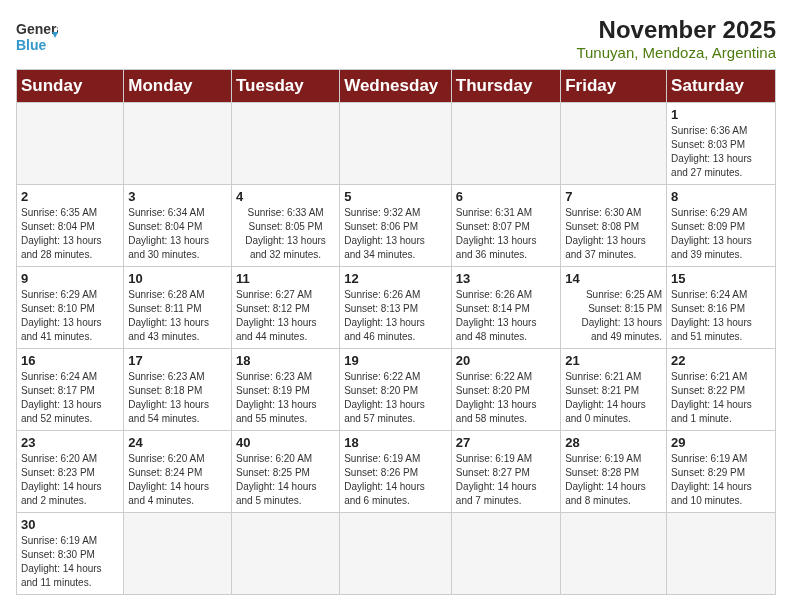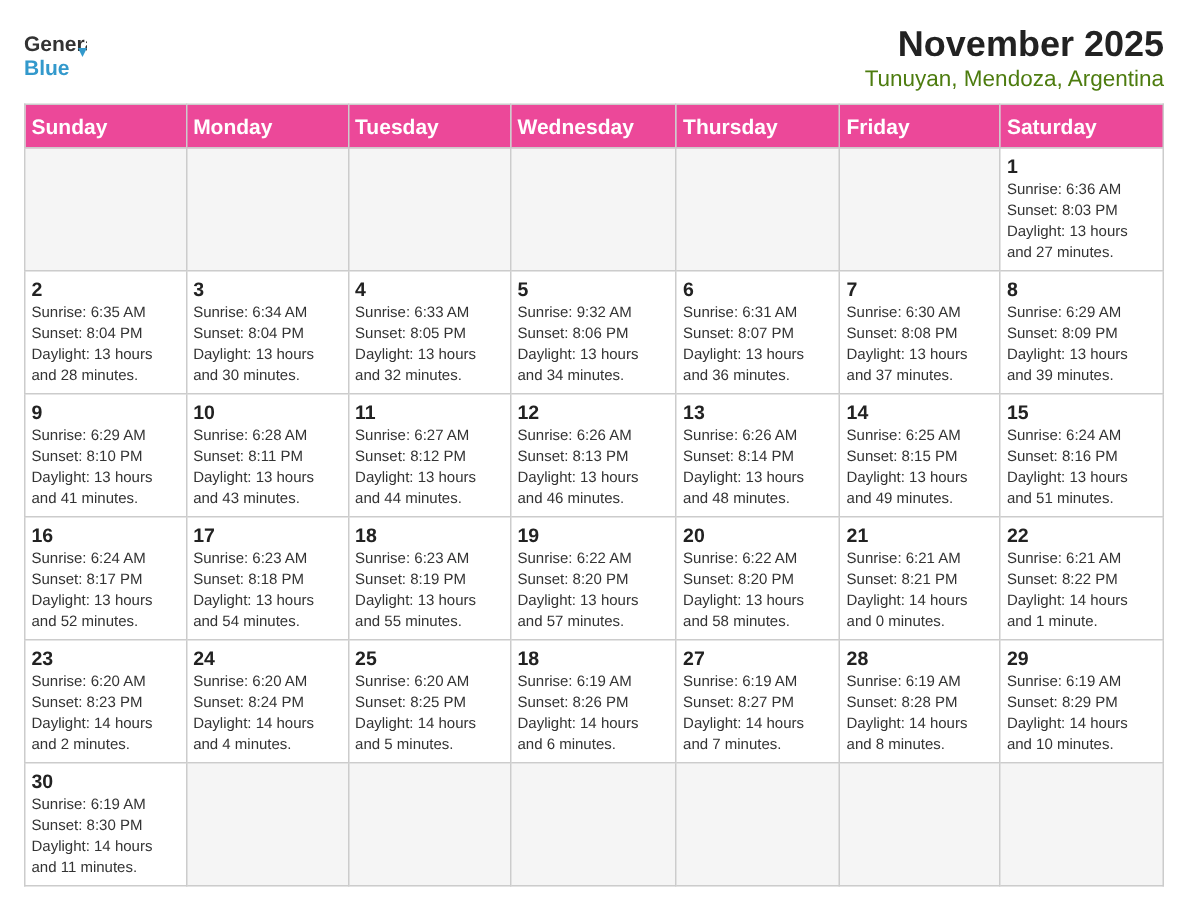--- a/index.html
+++ b/index.html
@@ -32,25 +32,25 @@
     .subtitle {
       font-size: 15px;
       color: #4d7c0f;
     }
     table {
       width: 100%;
       border-collapse: collapse;
       font-size: 11px;
     }
     thead tr th {
-      background: #ec4899;
+      background: #7f1d1d;
       color: #fff;
       padding: 6px 4px;
       text-align: left;
-      font-size: 14px;
+      font-size: 17px;
       font-weight: bold;
       border: 1px solid #ccc;
     }
     tbody tr td {
       border: 1px solid #ccc;
       vertical-align: top;
       padding: 4px 4px;
       height: 80px;
       width: 113px;
       background: #fff;
@@ -137,21 +137,21 @@
         </td>
         <td>
           <span class="day-num">3</span>
           <div class="cell-info" style="white-space: pre-line;">Sunrise: 6:34 AM
 Sunset: 8:04 PM
 Daylight: 13 hours
 and 30 minutes.</div>
         </td>
         <td>
           <span class="day-num">4</span>
-          <div class="cell-info" style="white-space: pre-line;">Sunrise: 6:33 AM
+          <div class="cell-info" style="white-space: pre-line; text-align: center;">Sunrise: 6:33 AM
 Sunset: 8:05 PM
 Daylight: 13 hours
 and 32 minutes.</div>
         </td>
         <td>
           <span class="day-num">5</span>
           <div class="cell-info" style="white-space: pre-line;">Sunrise: 9:32 AM
 Sunset: 8:06 PM
 Daylight: 13 hours
 and 34 minutes.</div>
@@ -209,21 +209,21 @@
         </td>
         <td>
           <span class="day-num">13</span>
           <div class="cell-info" style="white-space: pre-line;">Sunrise: 6:26 AM
 Sunset: 8:14 PM
 Daylight: 13 hours
 and 48 minutes.</div>
         </td>
         <td>
           <span class="day-num">14</span>
-          <div class="cell-info" style="white-space: pre-line;">Sunrise: 6:25 AM
+          <div class="cell-info" style="white-space: pre-line; text-align: right;">Sunrise: 6:25 AM
 Sunset: 8:15 PM
 Daylight: 13 hours
 and 49 minutes.</div>
         </td>
         <td>
           <span class="day-num">15</span>
           <div class="cell-info" style="white-space: pre-line;">Sunrise: 6:24 AM
 Sunset: 8:16 PM
 Daylight: 13 hours
 and 51 minutes.</div>
@@ -289,21 +289,21 @@
 and 2 minutes.</div>
         </td>
         <td>
           <span class="day-num">24</span>
           <div class="cell-info" style="white-space: pre-line;">Sunrise: 6:20 AM
 Sunset: 8:24 PM
 Daylight: 14 hours
 and 4 minutes.</div>
         </td>
         <td>
-          <span class="day-num">25</span>
+          <span class="day-num">40</span>
           <div class="cell-info" style="white-space: pre-line;">Sunrise: 6:20 AM
 Sunset: 8:25 PM
 Daylight: 14 hours
 and 5 minutes.</div>
         </td>
         <td>
           <span class="day-num">18</span>
           <div class="cell-info" style="white-space: pre-line;">Sunrise: 6:19 AM
 Sunset: 8:26 PM
 Daylight: 14 hours

